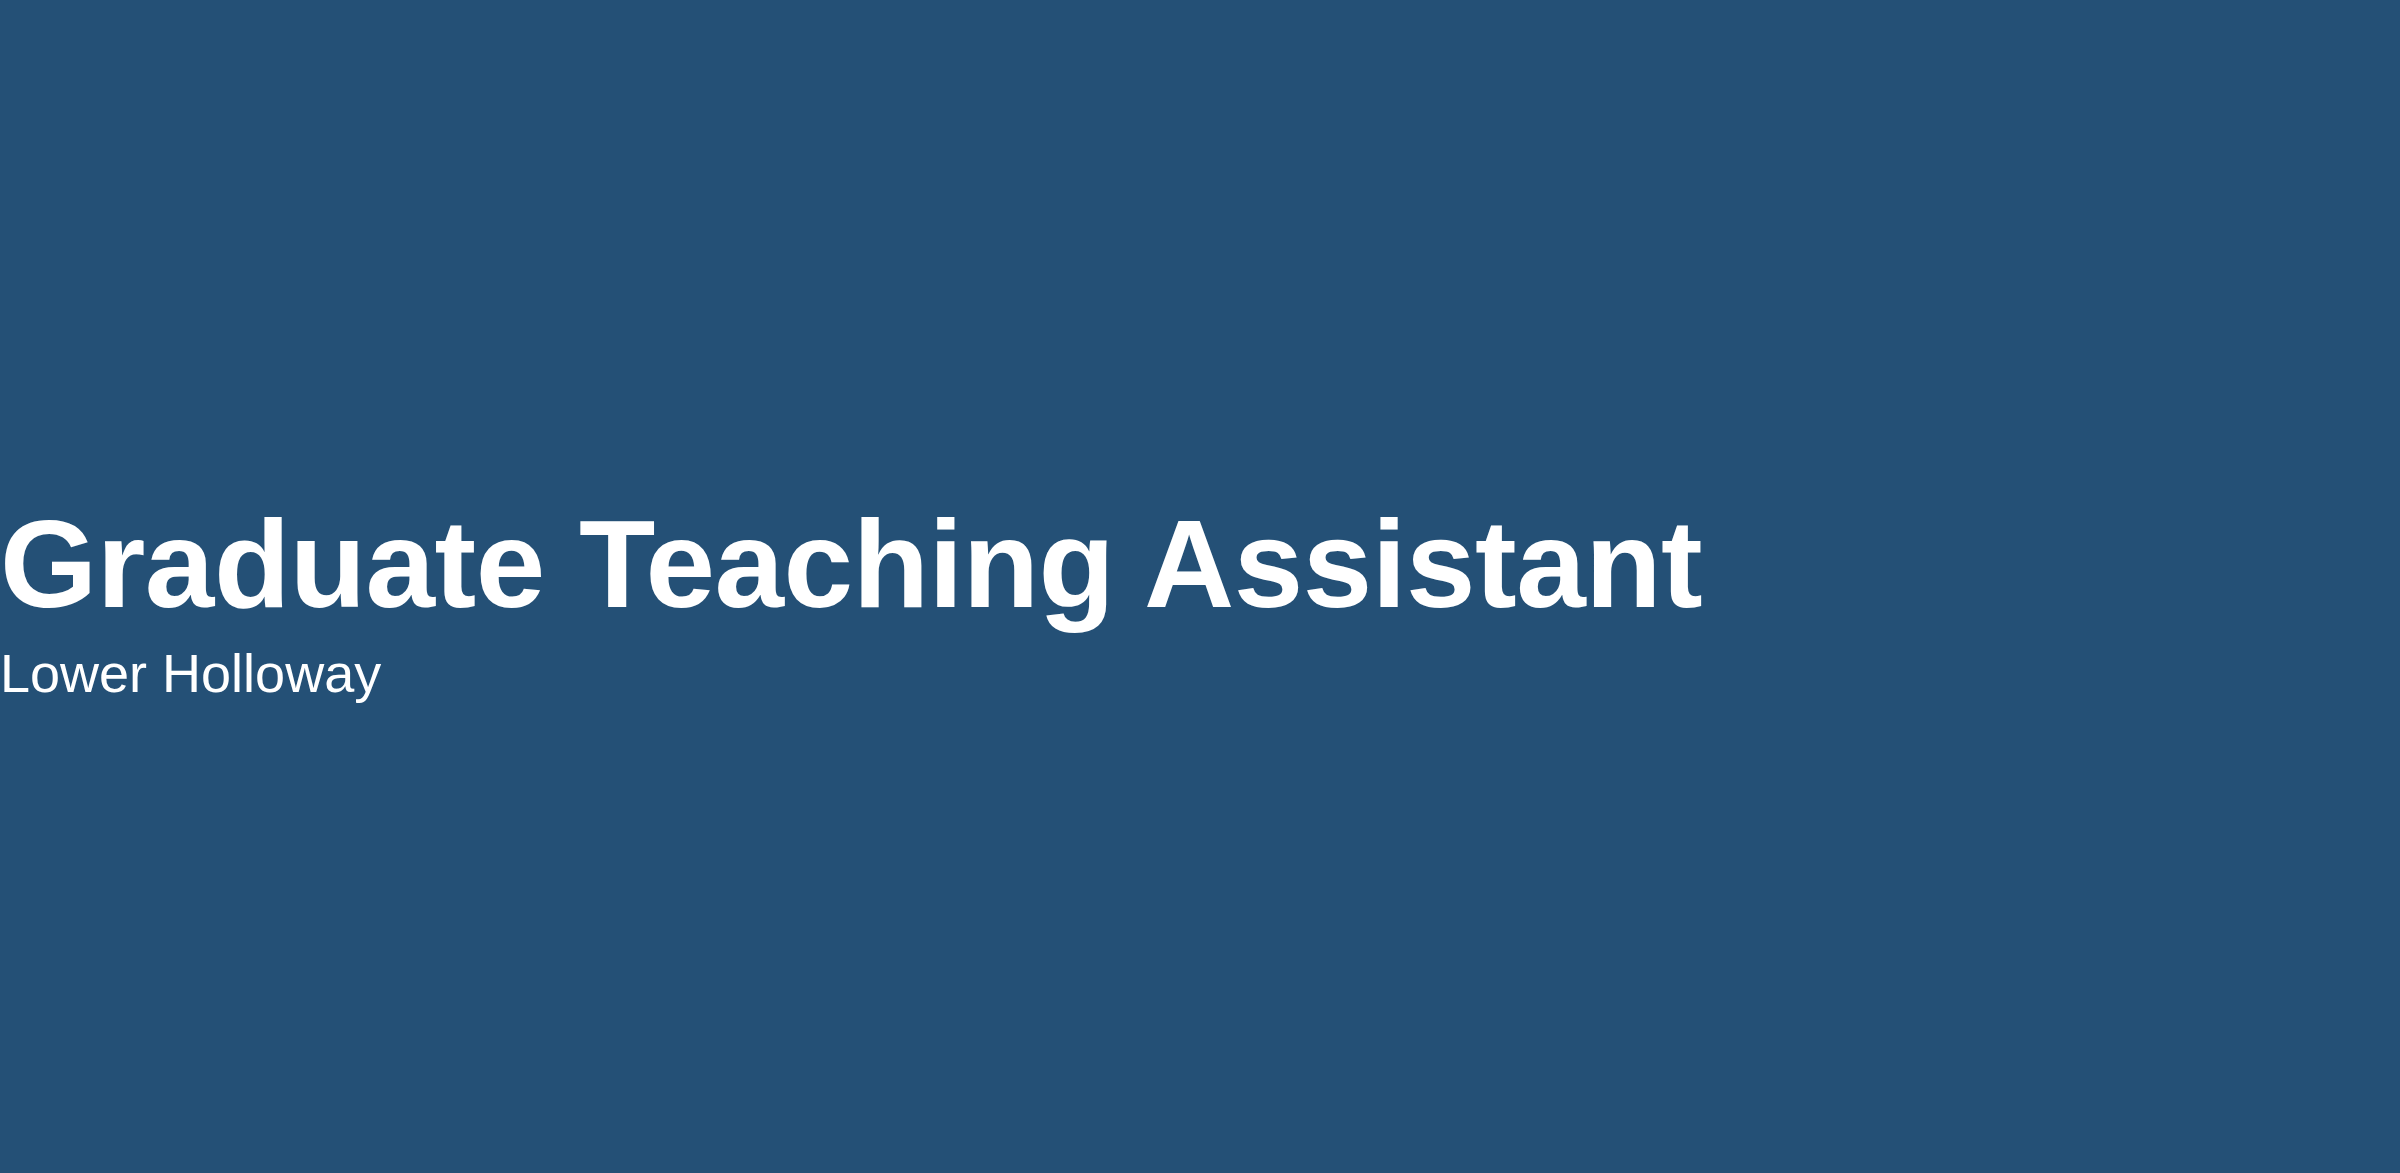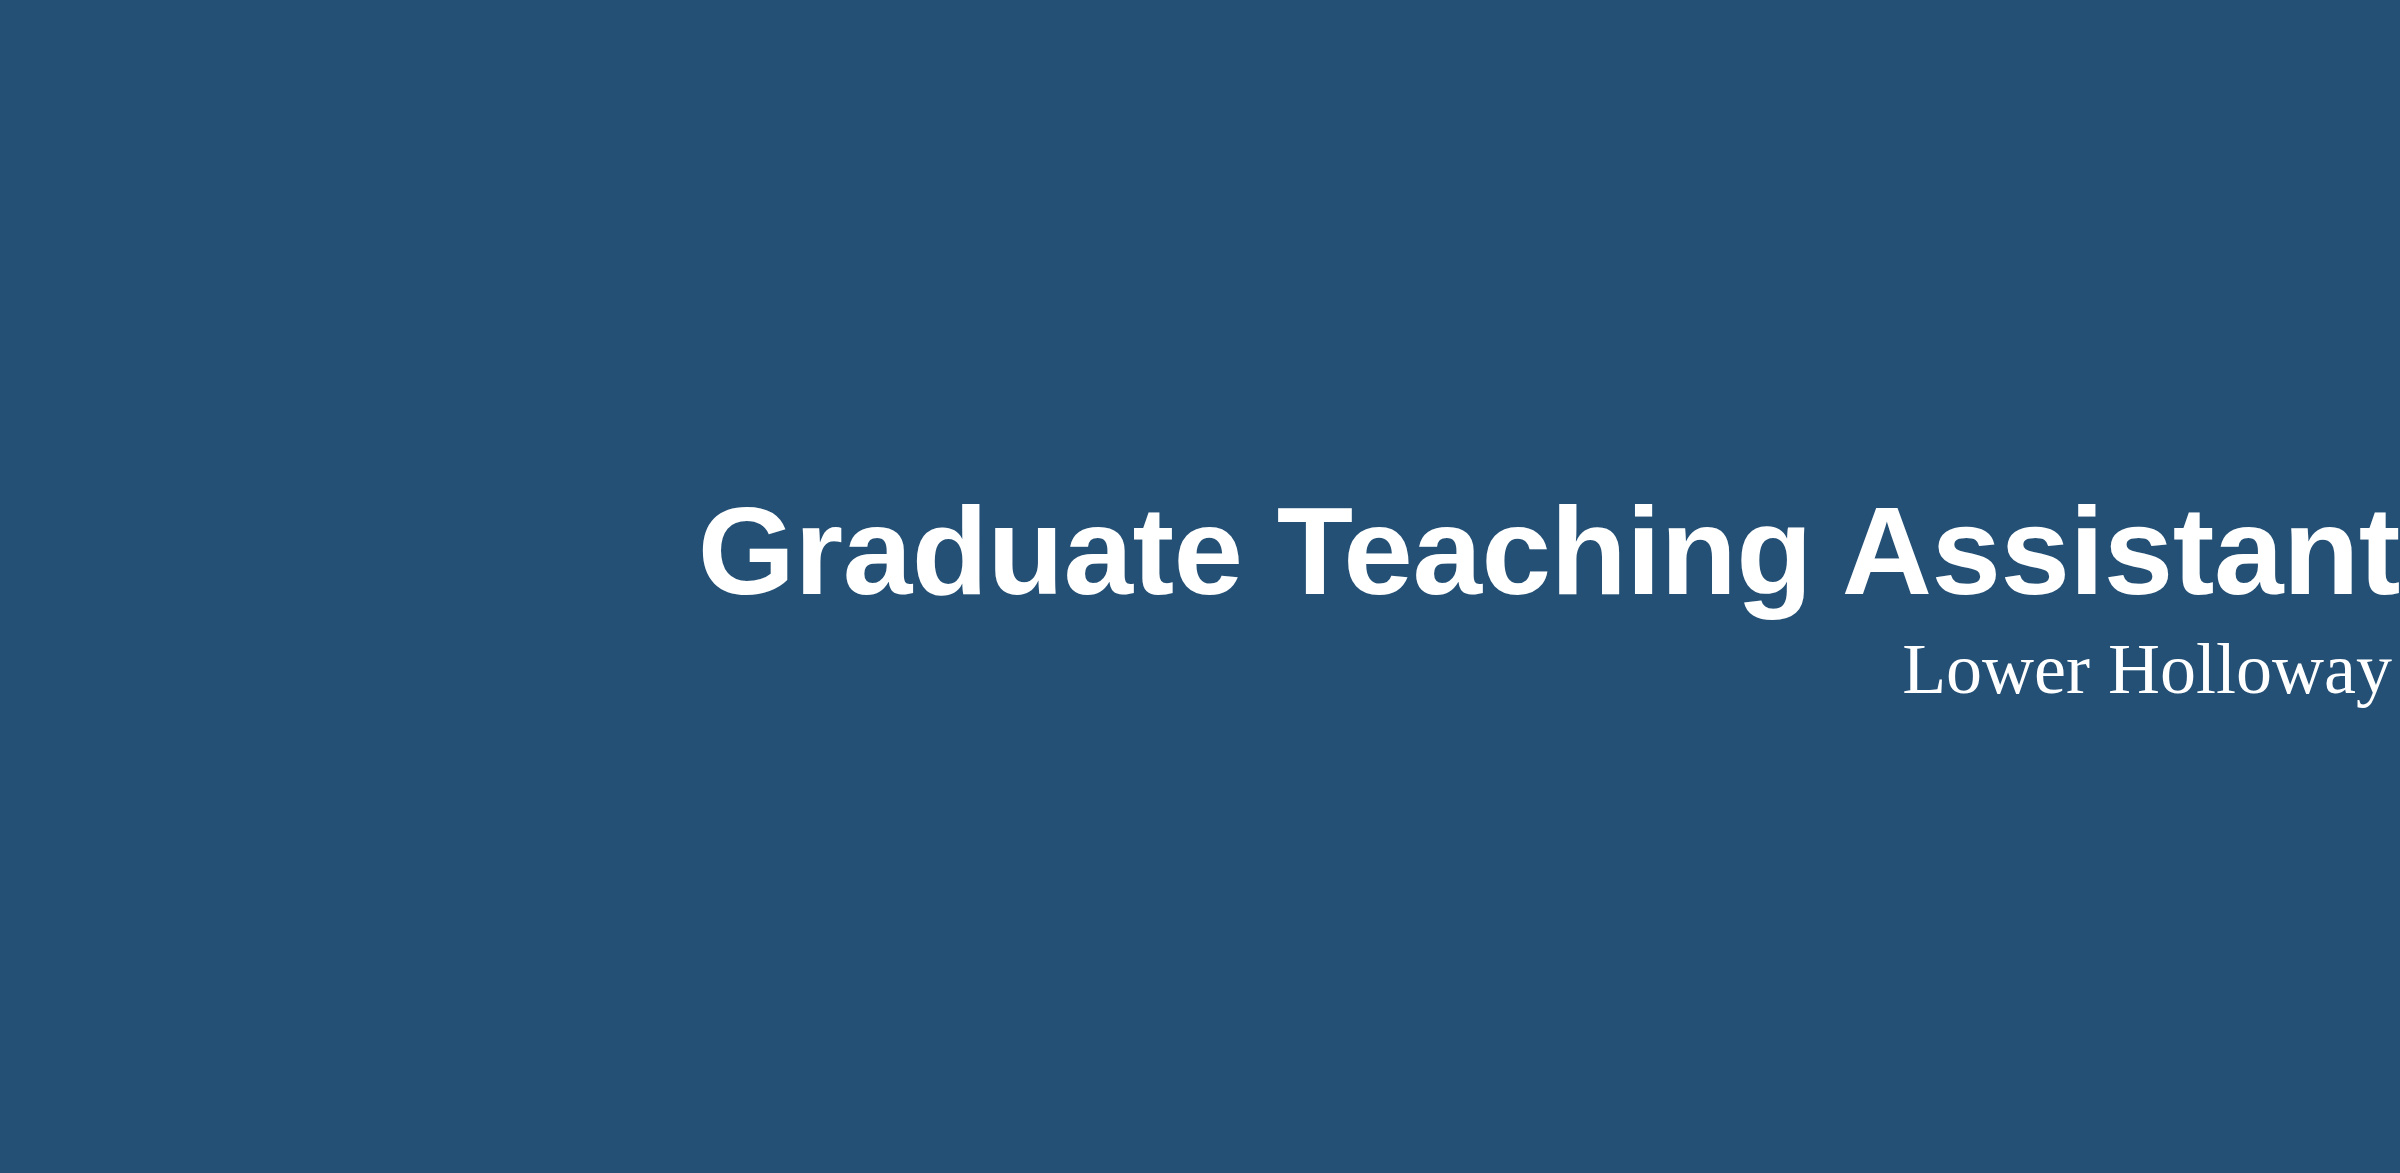--- a/index.html
+++ b/index.html
@@ -24,43 +24,43 @@
     background: #245076;
     display: flex;
     flex-direction: column;
     align-items: center;
     justify-content: center;
   }
 
   #hero-content {
     position: relative;
     width: 100%;
-    text-align: right;
+    text-align: left;
     
     transform: translateY(14px);
   }
 
   #job-title {
     margin: 0;
     padding: 0;
     font-family: "Liberation Sans", sans-serif;
     font-size: 125px;
     font-weight: 700;
     line-height: 1.0;
     letter-spacing: -0.5px;
     color: #ffffff;
     white-space: nowrap;
   }
 
   #job-location {
-    margin: 8px;
+    margin: 0;
     padding: 0;
     margin-top: 20px;
-    font-family: Liberation Serif, serif;
-    font-size: 72px;
+    font-family: Liberation Sans, sans-serif;
+    font-size: 54px;
     font-weight: 400;
     line-height: 1.0;
     letter-spacing: 0px;
     color: #ffffff;
     white-space: nowrap;
   }
 </style>
 </head>
 <body style="background: rgb(36, 80, 118);">
 

